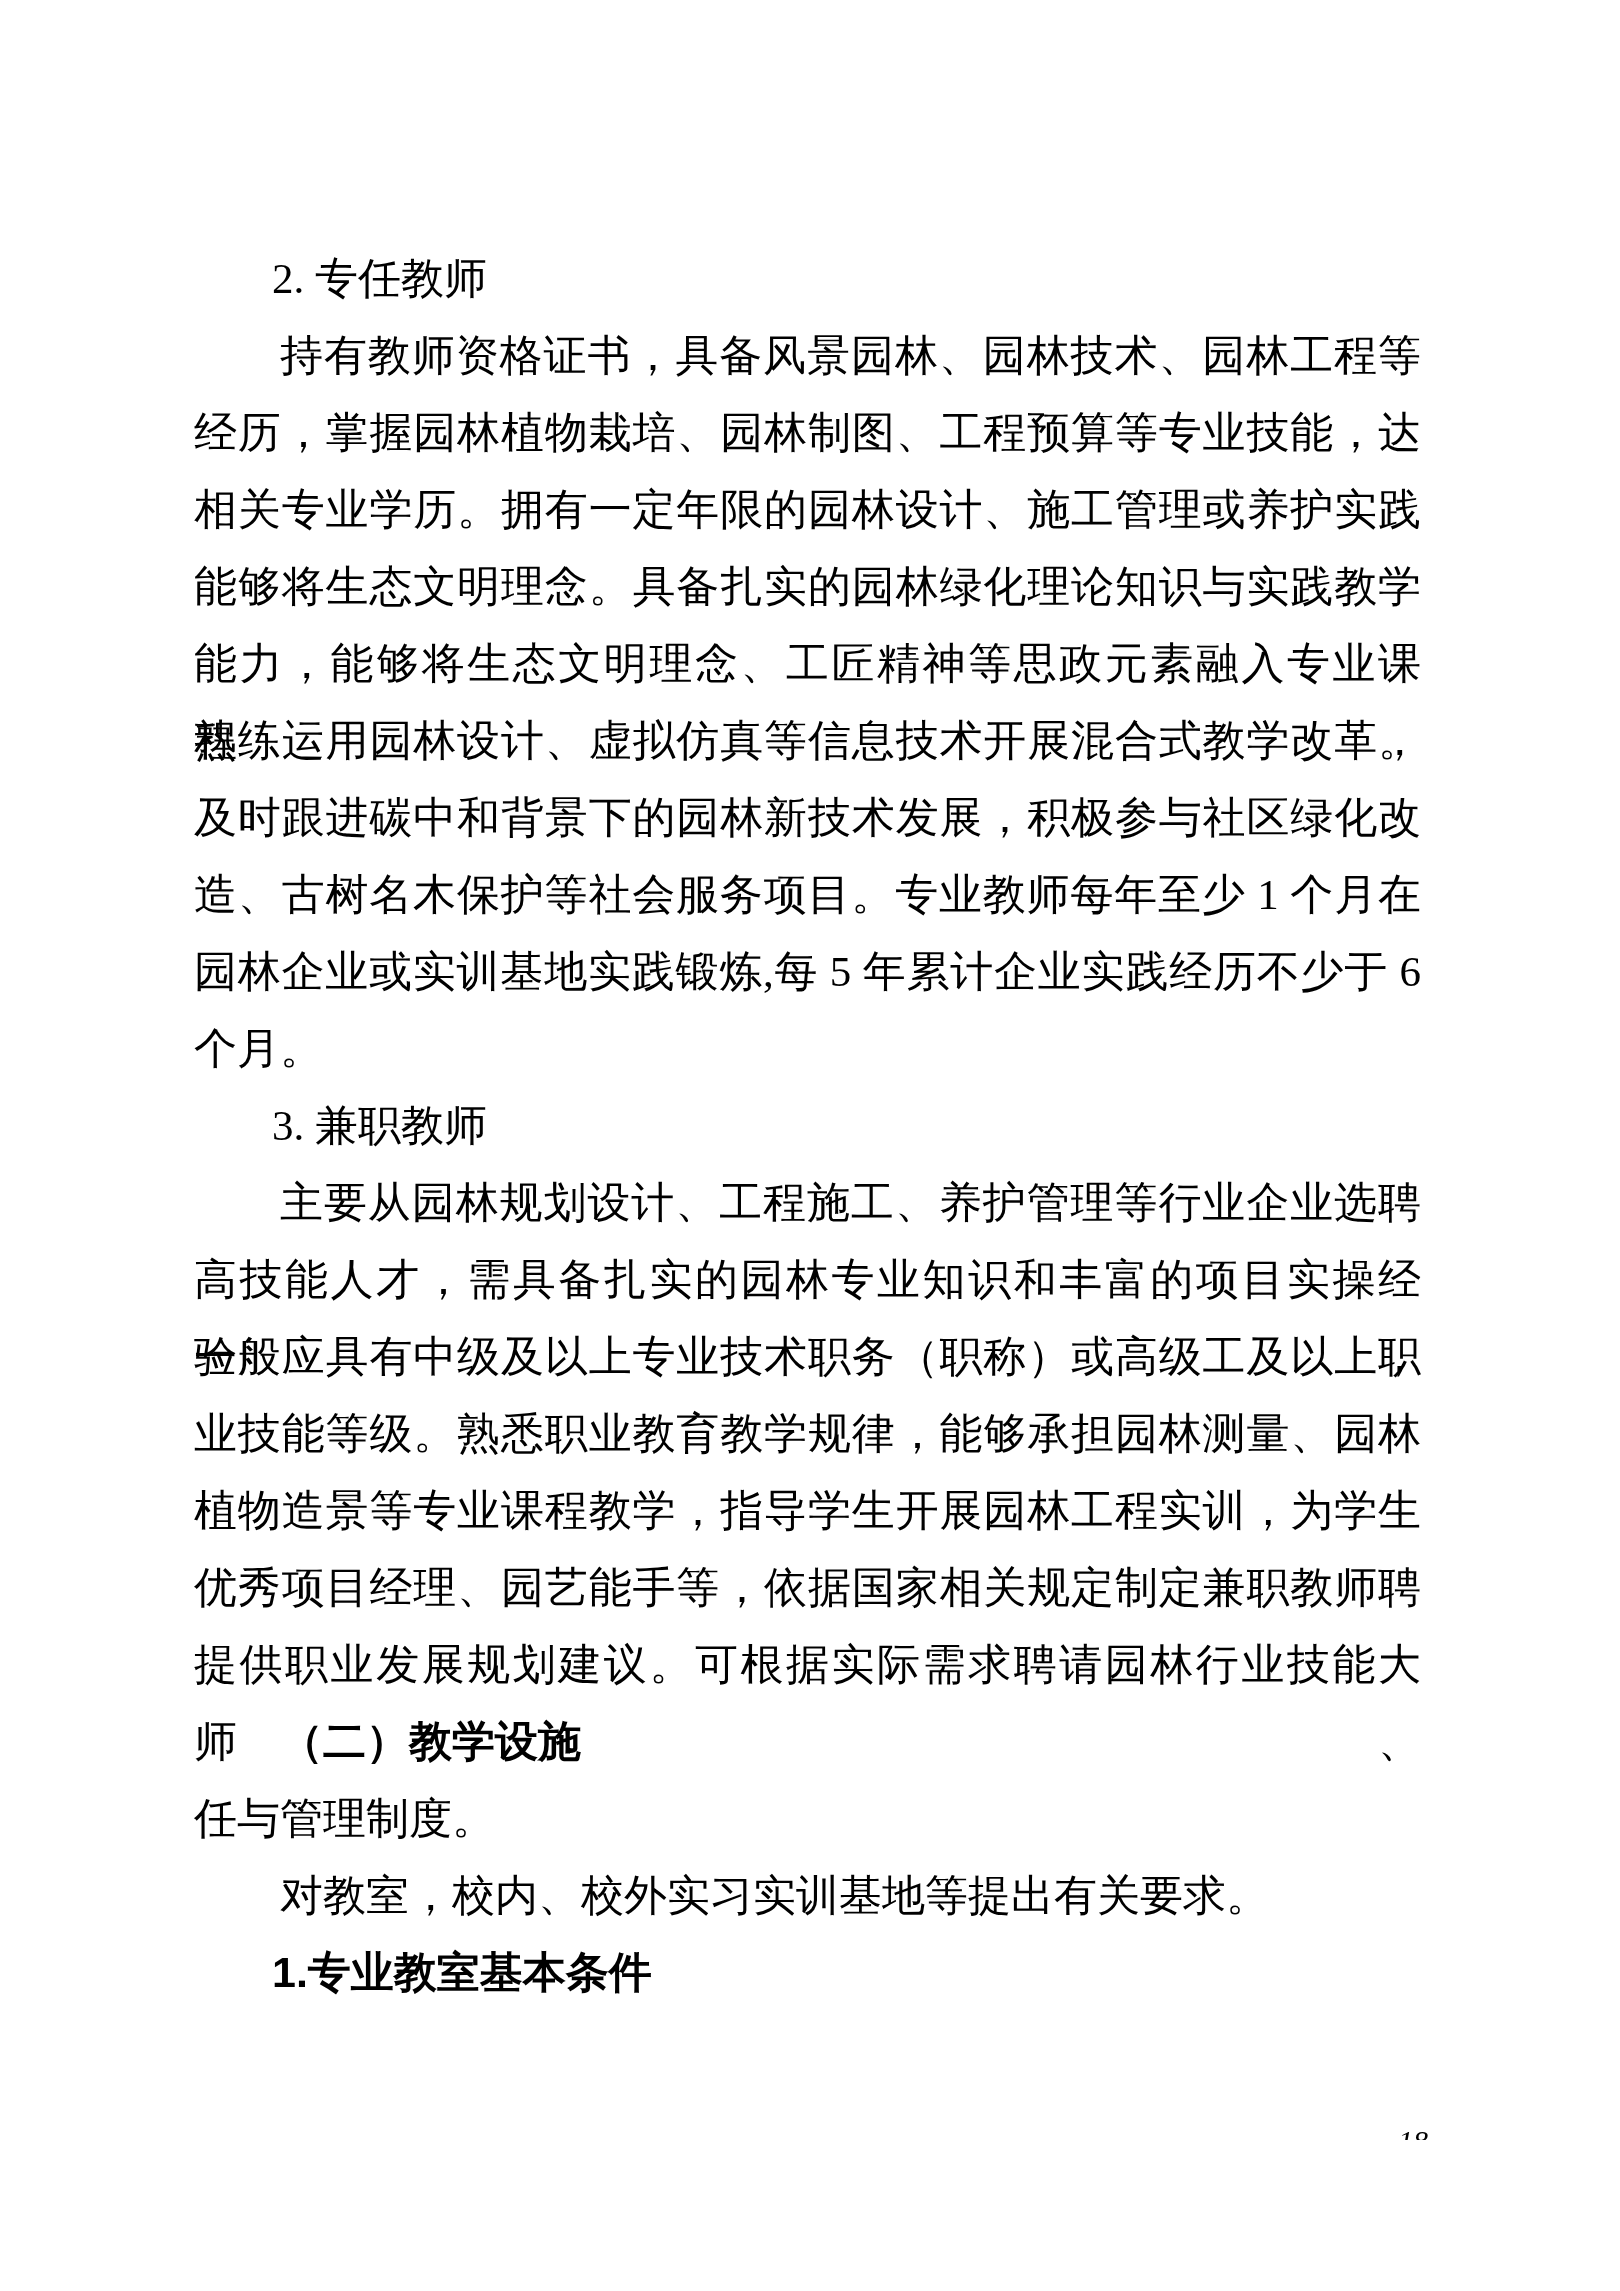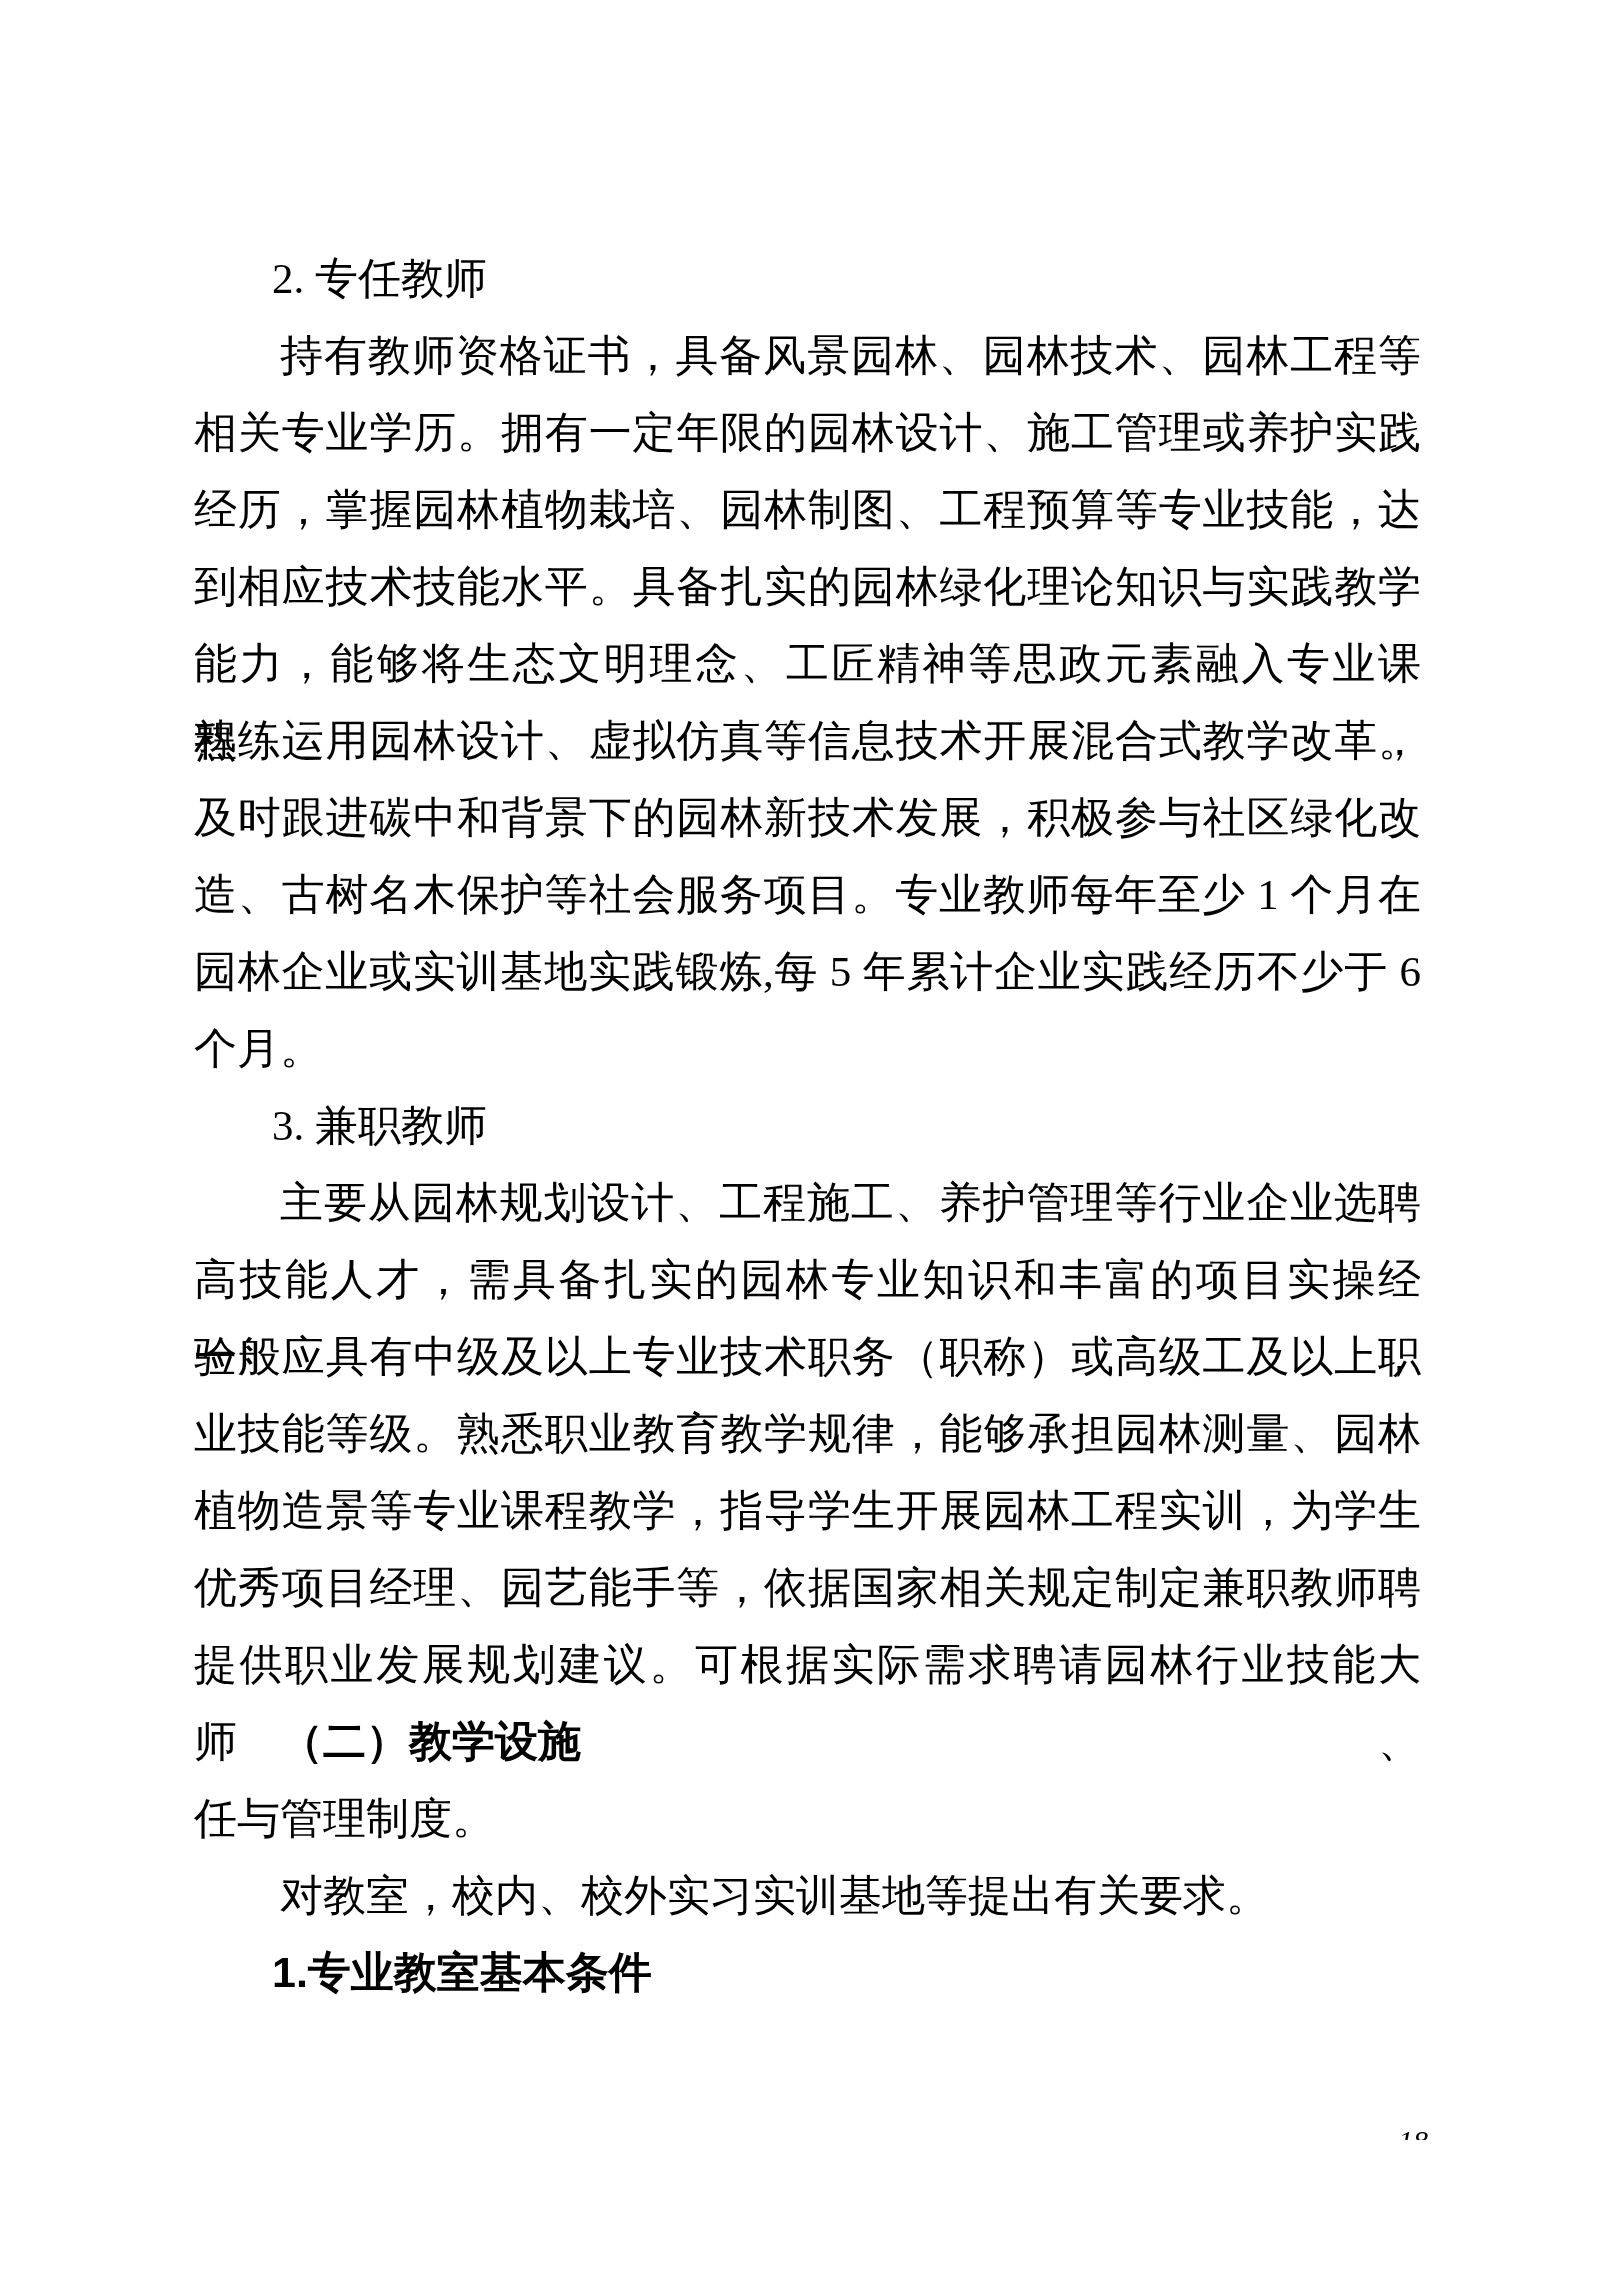--- a/index.html
+++ b/index.html
@@ -52,23 +52,23 @@
     font-style: italic;
   }
 </style>
 </head>
 <body>
 
 <div class="page">
   <div class="text-block">
       <div class="line indent-num">2. 专任教师</div>
       <div class="line justify indent-para">持有教师资格证书，具备风景园林、园林技术、园林工程等</div>
+      <div class="line justify">经历，掌握园林植物栽培、园林制图、工程预算等专业技能，达</div>
       <div class="line justify">相关专业学历。拥有一定年限的园林设计、施工管理或养护实践</div>
-      <div class="line justify">经历，掌握园林植物栽培、园林制图、工程预算等专业技能，达</div>
-      <div class="line justify">到相应技术技能水平。具备扎实的园林绿化理论知识与实践教学</div>
+      <div class="line justify">能够将生态文明理念。具备扎实的园林绿化理论知识与实践教学</div>
       <div class="line justify">能力，能够将生态文明理念、工匠精神等思政元素融入专业课程。</div>
       <div class="line justify">熟练运用园林设计、虚拟仿真等信息技术开展混合式教学改革，</div>
       <div class="line justify">及时跟进碳中和背景下的园林新技术发展，积极参与社区绿化改</div>
       <div class="line justify">造、古树名木保护等社会服务项目。专业教师每年至少 1 个月在</div>
       <div class="line justify">园林企业或实训基地实践锻炼,每 5 年累计企业实践经历不少于 6</div>
       <div class="line">个月。</div>
       <div class="line indent-num">3. 兼职教师</div>
       <div class="line justify indent-para">主要从园林规划设计、工程施工、养护管理等行业企业选聘</div>
       <div class="line justify">高技能人才，需具备扎实的园林专业知识和丰富的项目实操经验，</div>
       <div class="line justify">一般应具有中级及以上专业技术职务（职称）或高级工及以上职</div>

